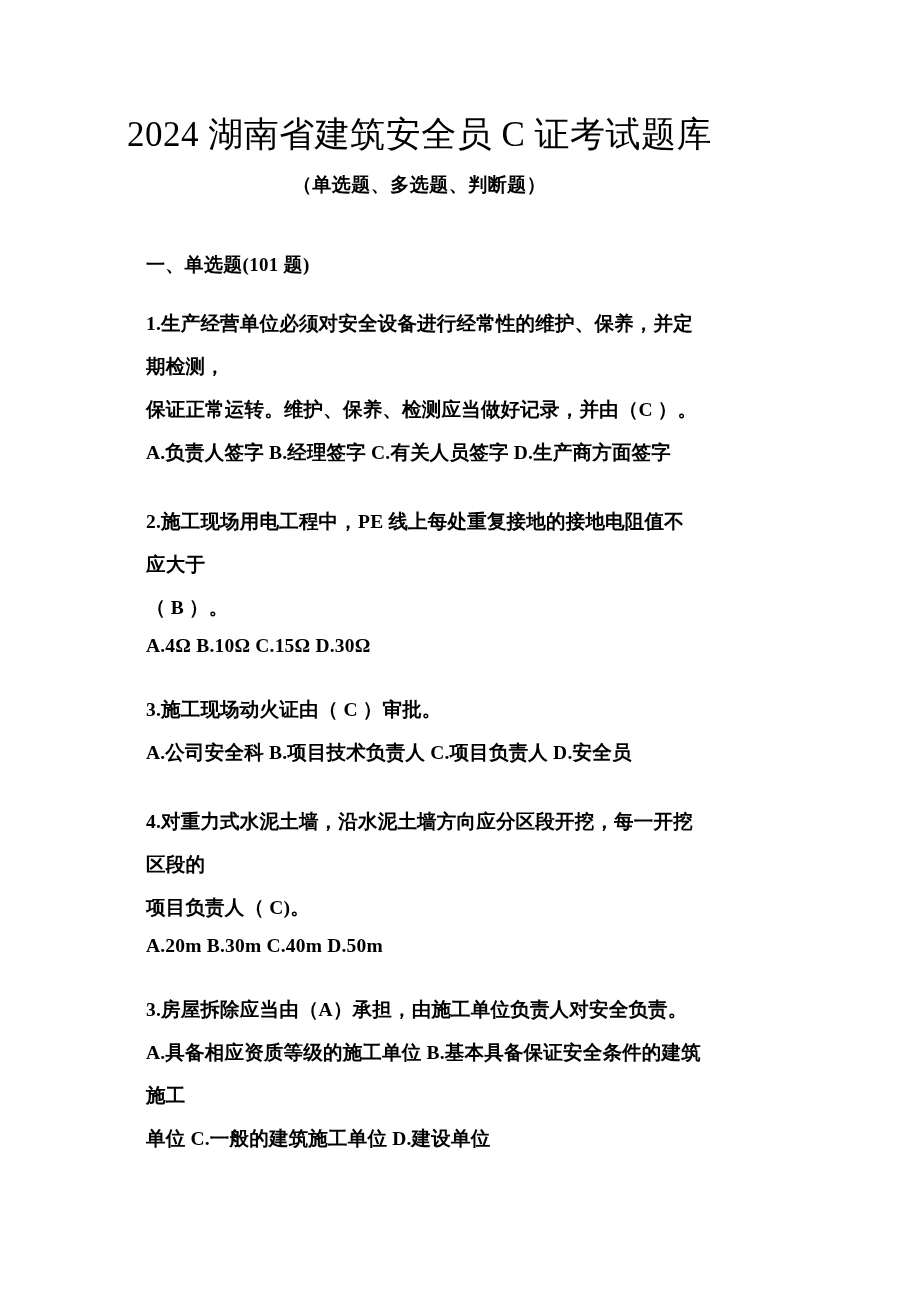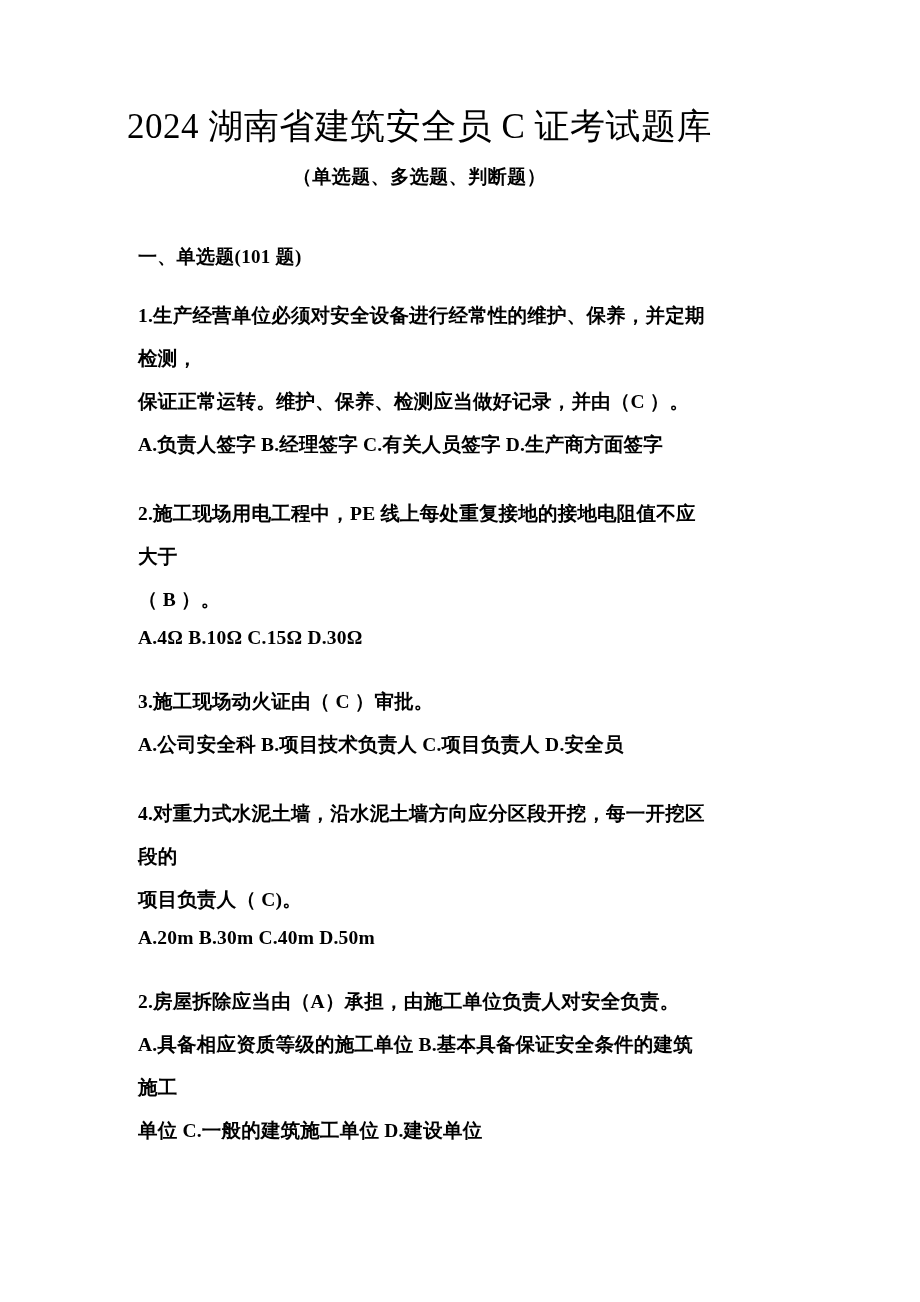--- a/index.html
+++ b/index.html
@@ -13,21 +13,21 @@
     font-family: "Liberation Serif", "DejaVu Serif", serif;
     color: #000000;
     -webkit-font-smoothing: antialiased;
     overflow: hidden;
   }
   .page {
     position: relative;
     width: 839px;
     height: 1302px;
     box-sizing: border-box;
-    padding: 0;
+    padding: 8px;
   }
 
   
   .title-block {
     padding-top: 104px;
     text-align: center;
   }
   .doc-title {
     font-size: 35px;
     font-weight: 400;
@@ -104,20 +104,20 @@
       <div class="q-line opts">A.公司安全科 B.项目技术负责人 C.项目负责人 D.安全员</div>
     </div>
 
     <div class="question-block">
       <div class="q-line">4.对重力式水泥土墙，沿水泥土墙方向应分区段开挖，每一开挖区段的</div>
       <div class="q-line">项目负责人（ C)。</div>
       <div class="q-line tight">A.20m B.30m C.40m D.50m</div>
     </div>
 
     <div class="question-block">
-      <div class="q-line">2.房屋拆除应当由（A）承担，由施工单位负责人对安全负责。</div>
+      <div class="q-line">3.房屋拆除应当由（A）承担，由施工单位负责人对安全负责。</div>
       <div class="q-line opts">A.具备相应资质等级的施工单位 B.基本具备保证安全条件的建筑施工</div>
       <div class="q-line opts">单位 C.一般的建筑施工单位 D.建设单位</div>
     </div>
 
 
   </div>
 </div>
 
 </body></html>

